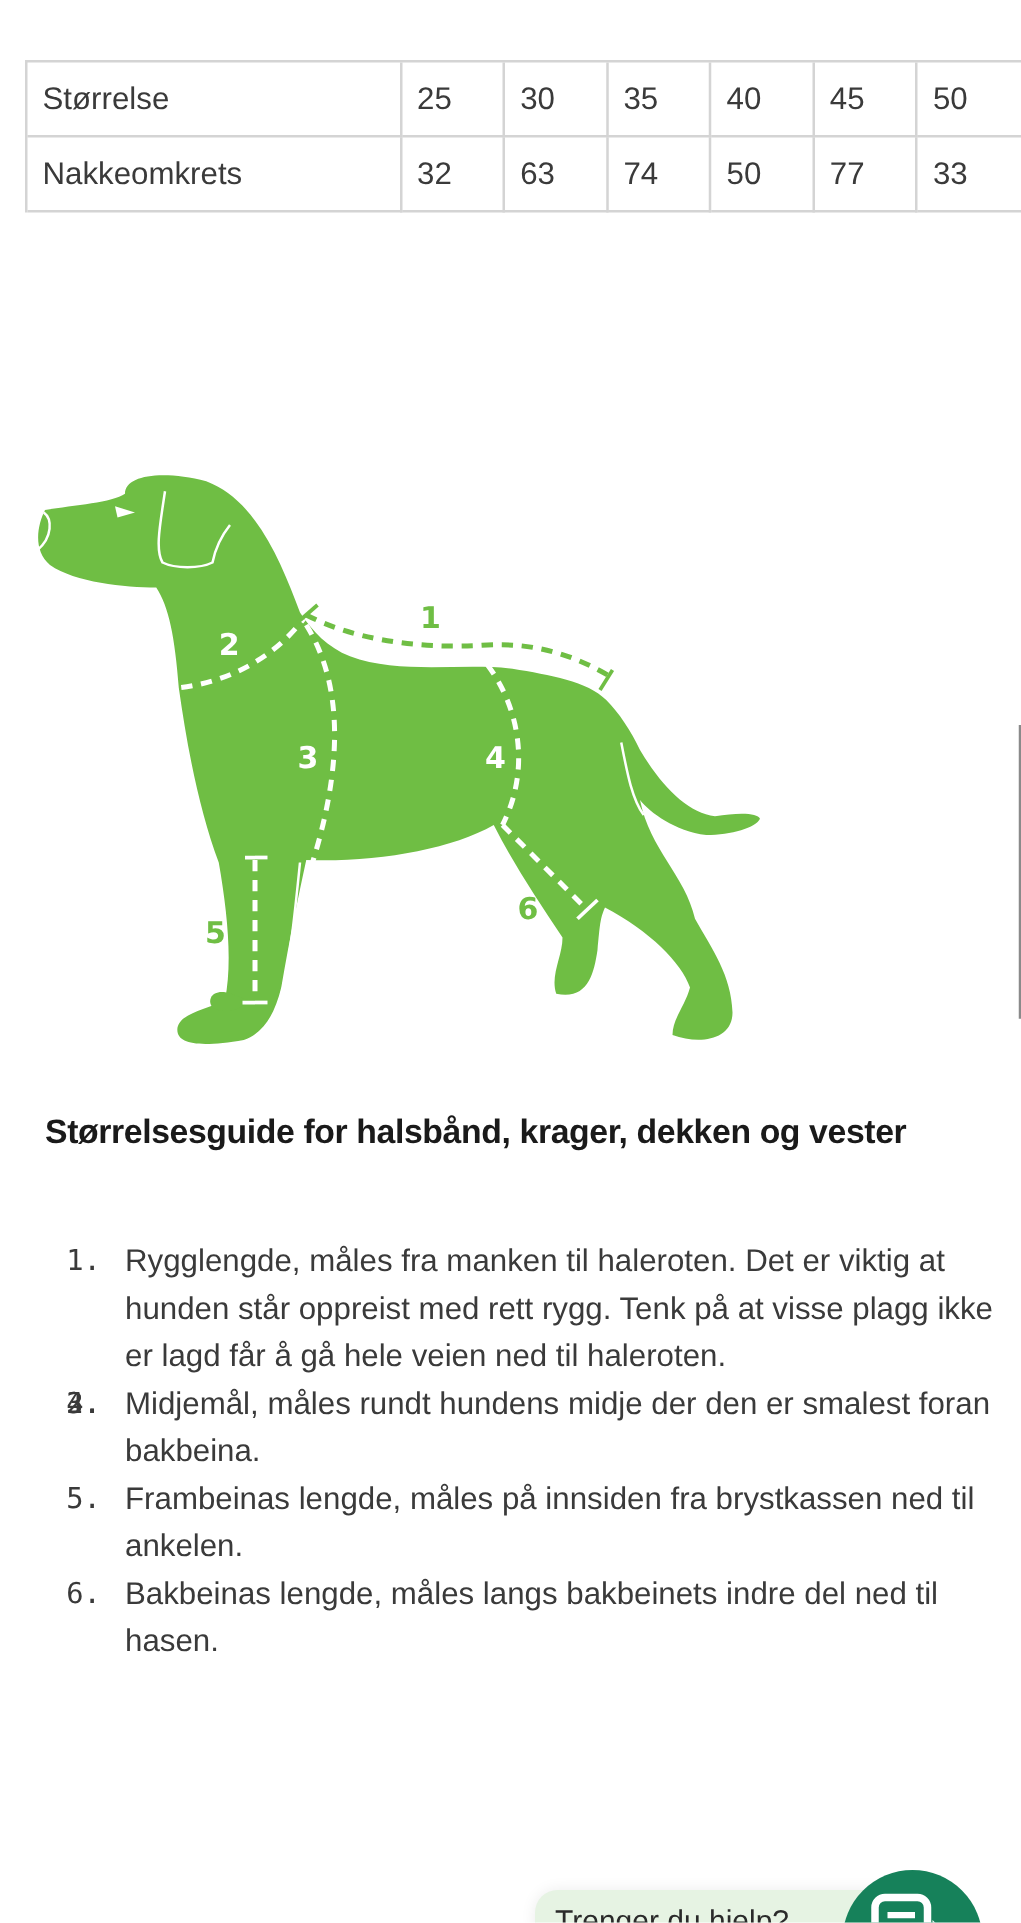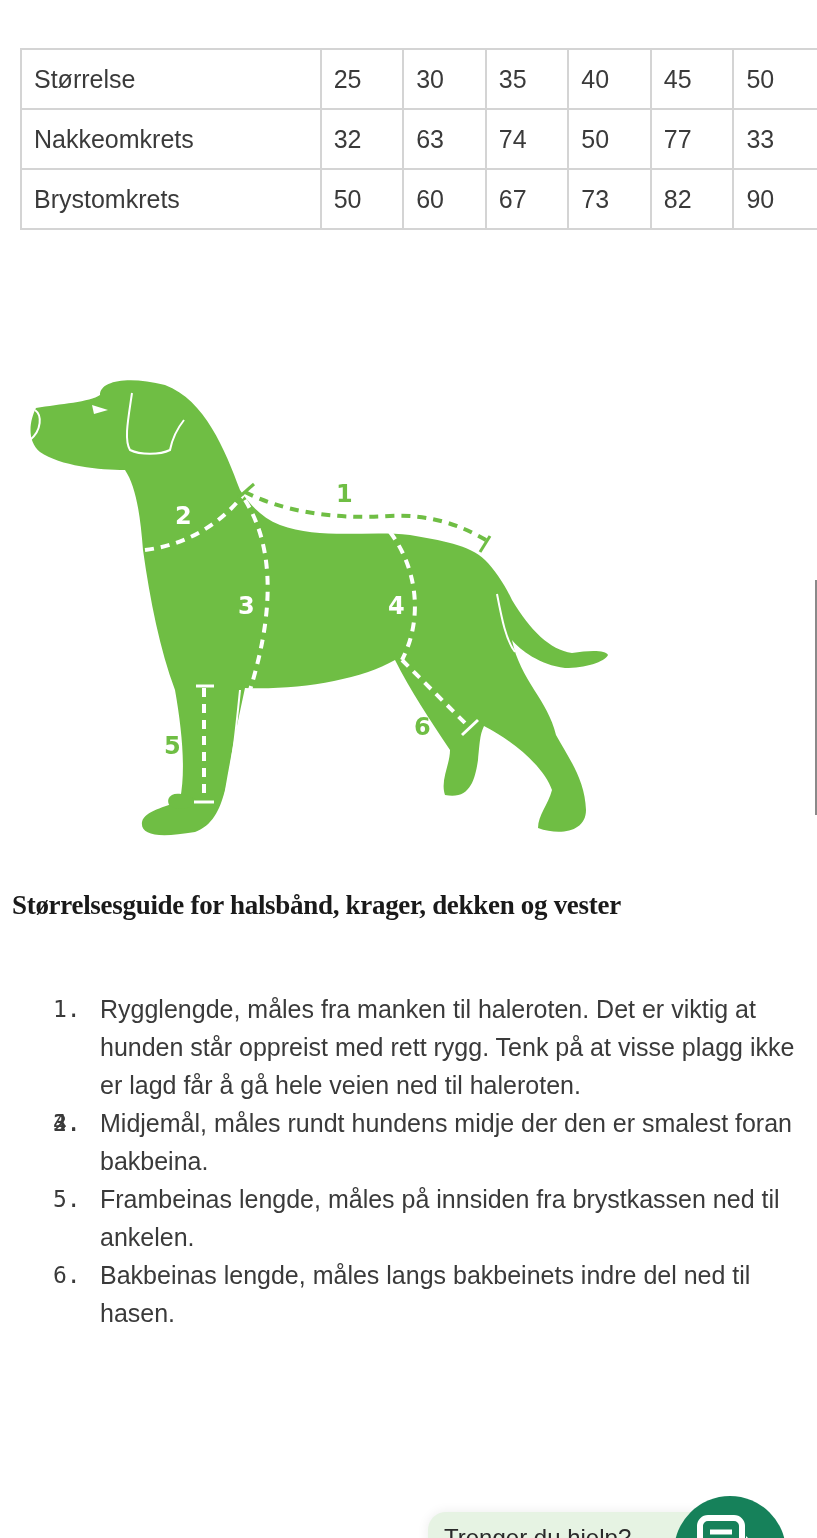--- a/index.html
+++ b/index.html
@@ -12,22 +12,22 @@
                    height:60px; padding:0 0 0 12px; font-size:25px; color:#3a3a3a;
                    vertical-align:middle; box-sizing:border-box; }
   .size-table td.label { width:301px; }
   .size-table td.num { width:83px; }
   .size-table td.num.last { border-right:none; width:83px; }
 
   .dog-figure { position:absolute; left:14px; top:372px; width:600px; height:470px; }
 
   .scroll-indicator { position:absolute; left:815px; top:580px; width:2px; height:235px; background:#8a8a8a; }
 
-  .guide-title { position:absolute; left:12px; top:888px; width:780px; margin:0;
-                 font-family:Liberation Serif, serif; font-weight:bold; font-size:27px; line-height:35px;
+  .guide-title { position:absolute; left:36px; top:888px; width:780px; margin:0;
+                 font-family:Liberation Sans, sans-serif; font-weight:bold; font-size:27px; line-height:35px;
                  color:#1a1a1a; letter-spacing:-0.3px; }
 
   .guide-list { position:absolute; left:0; top:990px; width:817px; margin:0; padding:0; list-style:none; }
   .guide-list li { position:relative; padding-left:100px; padding-right:12px; font-size:25px; line-height:38px;
                    color:#3a3a3a; }
   .guide-list .num { position:absolute; left:53px; top:0; font-family:"DejaVu Sans Mono", monospace;
                      font-size:23px; color:#3a3a3a; }
 
   .help-pill { position:absolute; left:428px; top:1512px; width:300px; height:60px; border-radius:18px;
                background:#e6f3e3; box-shadow:0 0 12px rgba(0,0,0,0.08); }
@@ -51,29 +51,20 @@
       <td class="num last">50</td>
     </tr>
     <tr>
       <td class="label">Nakkeomkrets</td>
       <td class="num">32</td>
       <td class="num">63</td>
       <td class="num">74</td>
       <td class="num">50</td>
       <td class="num">77</td>
       <td class="num last">33</td>
-    </tr>
-    <tr>
-      <td class="label">Brystomkrets</td>
-      <td class="num">50</td>
-      <td class="num">60</td>
-      <td class="num">67</td>
-      <td class="num">73</td>
-      <td class="num">82</td>
-      <td class="num last">90</td>
     </tr>
   </tbody>
 </table>
 
 <svg class="dog-figure" viewBox="14 372 600 470" xmlns="http://www.w3.org/2000/svg">
   <g fill="#6fbe44">
 
     <path d="M36 408 C 30 420 26 440 40 452 C 60 466 100 470 125 470
              C 135 485 140 510 143 550 C 150 600 160 650 175 690
              C 182 730 186 770 180 800 C 165 808 145 810 142 822

